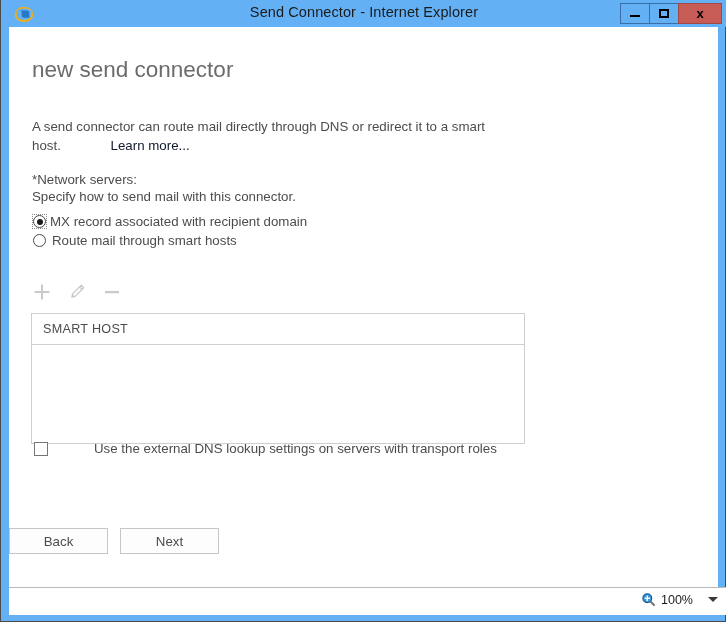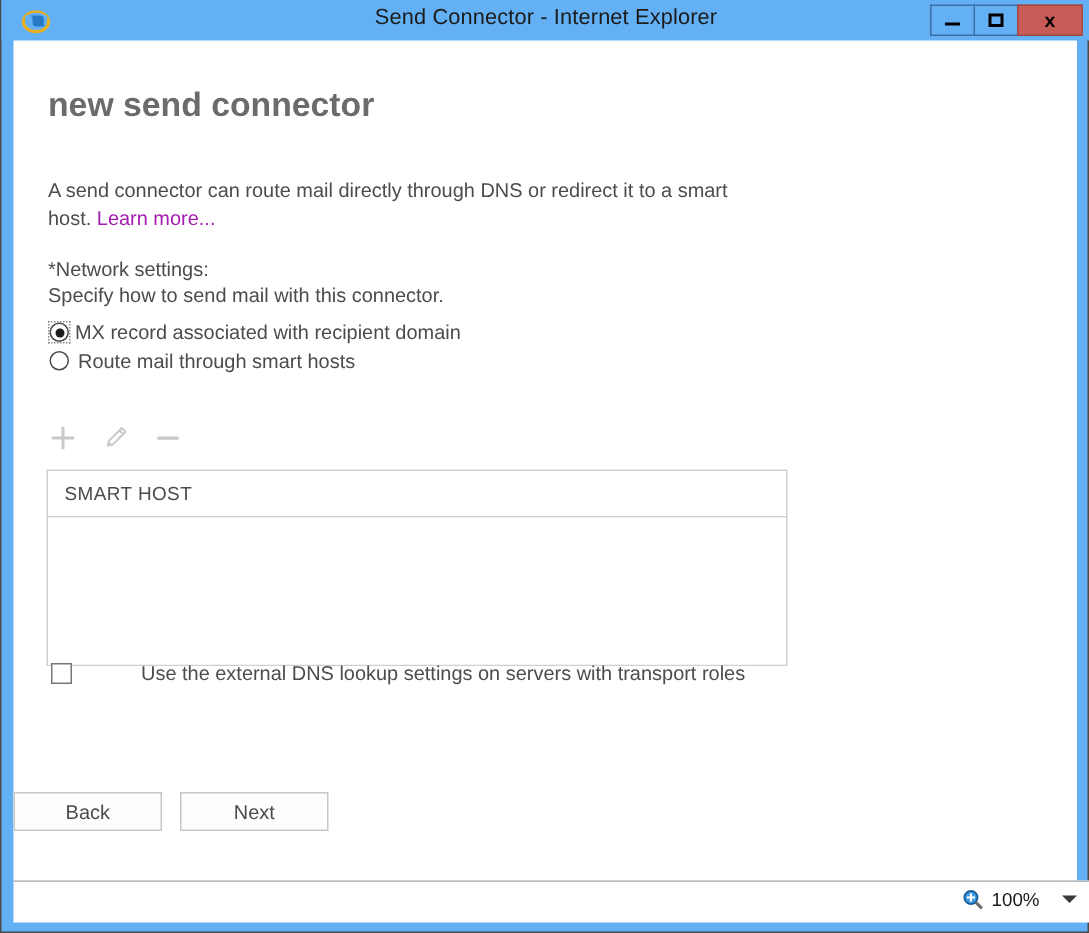--- a/index.html
+++ b/index.html
@@ -136,35 +136,36 @@
     width: 12px; height: 12px;
   }
 
   
   .page-title {
     position: absolute;
     left: 23px;
     top: 30px;
     font-size: 22.5px;
     color: #6b6b6b;
-    font-weight: 700;
+    font-weight: 400;
     white-space: nowrap;
   }
   .desc {
     position: absolute;
     left: 23px;
     top: 90px;
     width: 478px;
     font-size: 13.3px;
     color: #4c4c4c;
     line-height: 19px;
   }
   .desc a {
-    color: #a21caf;
+    color: #0f172a;
     text-decoration: none;
+    margin-left: 46px;
   }
 
   .section-label {
     position: absolute;
     left: 23px;
     top: 145px;
     font-size: 13.3px;
     color: #4c4c4c;
     white-space: nowrap;
   }
@@ -332,21 +333,21 @@
 
   <div class="client">
 
     <div class="page-title">new send connector</div>
 
     <div class="desc">
       <span>A send connector can route mail directly through DNS or redirect it to a smart host.</span>
       <a href="#">Learn more...</a>
     </div>
 
-    <div class="section-label">*Network settings:</div>
+    <div class="section-label">*Network servers:</div>
     <div class="section-sub">Specify how to send mail with this connector.</div>
 
     <div class="radio-row r1">
       <span class="radio-focus">
         <span class="radio-mark checked"></span>
       </span>
       <span class="radio-label">MX record associated with recipient domain</span>
     </div>
 
     <div class="radio-row r2">

